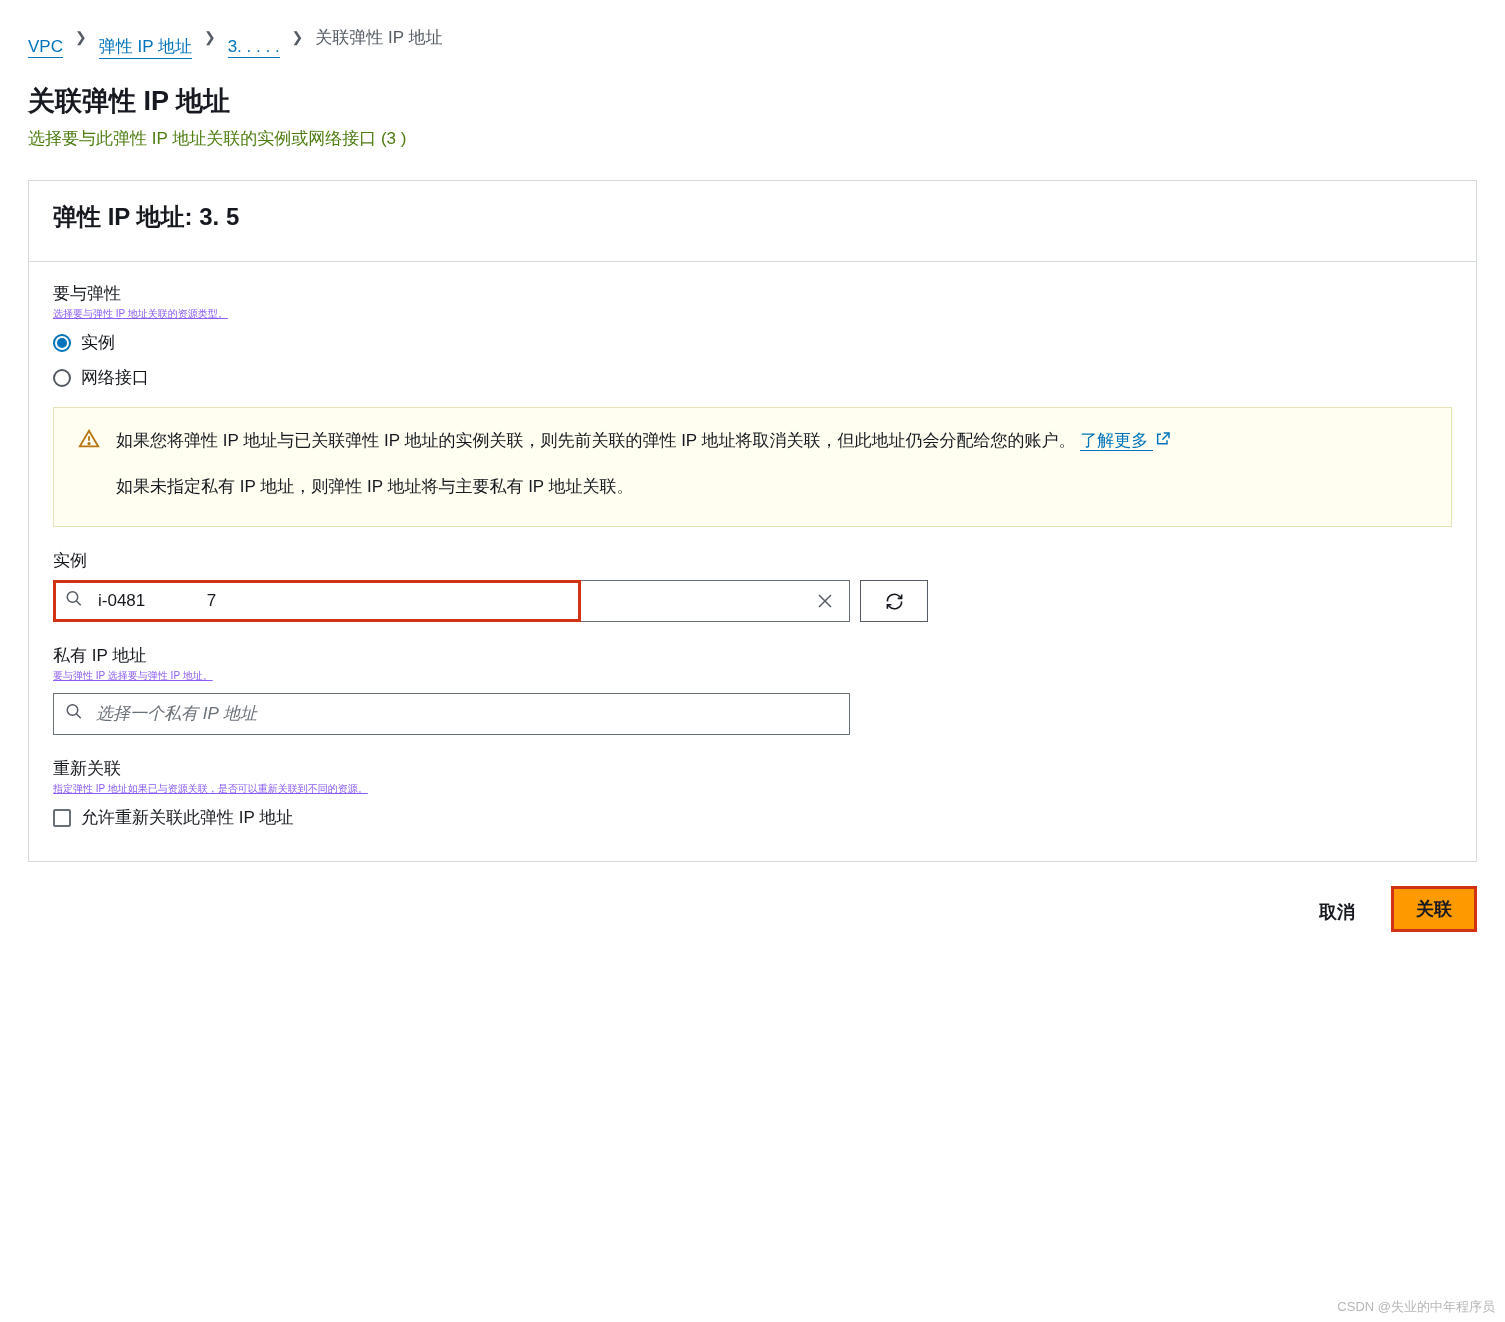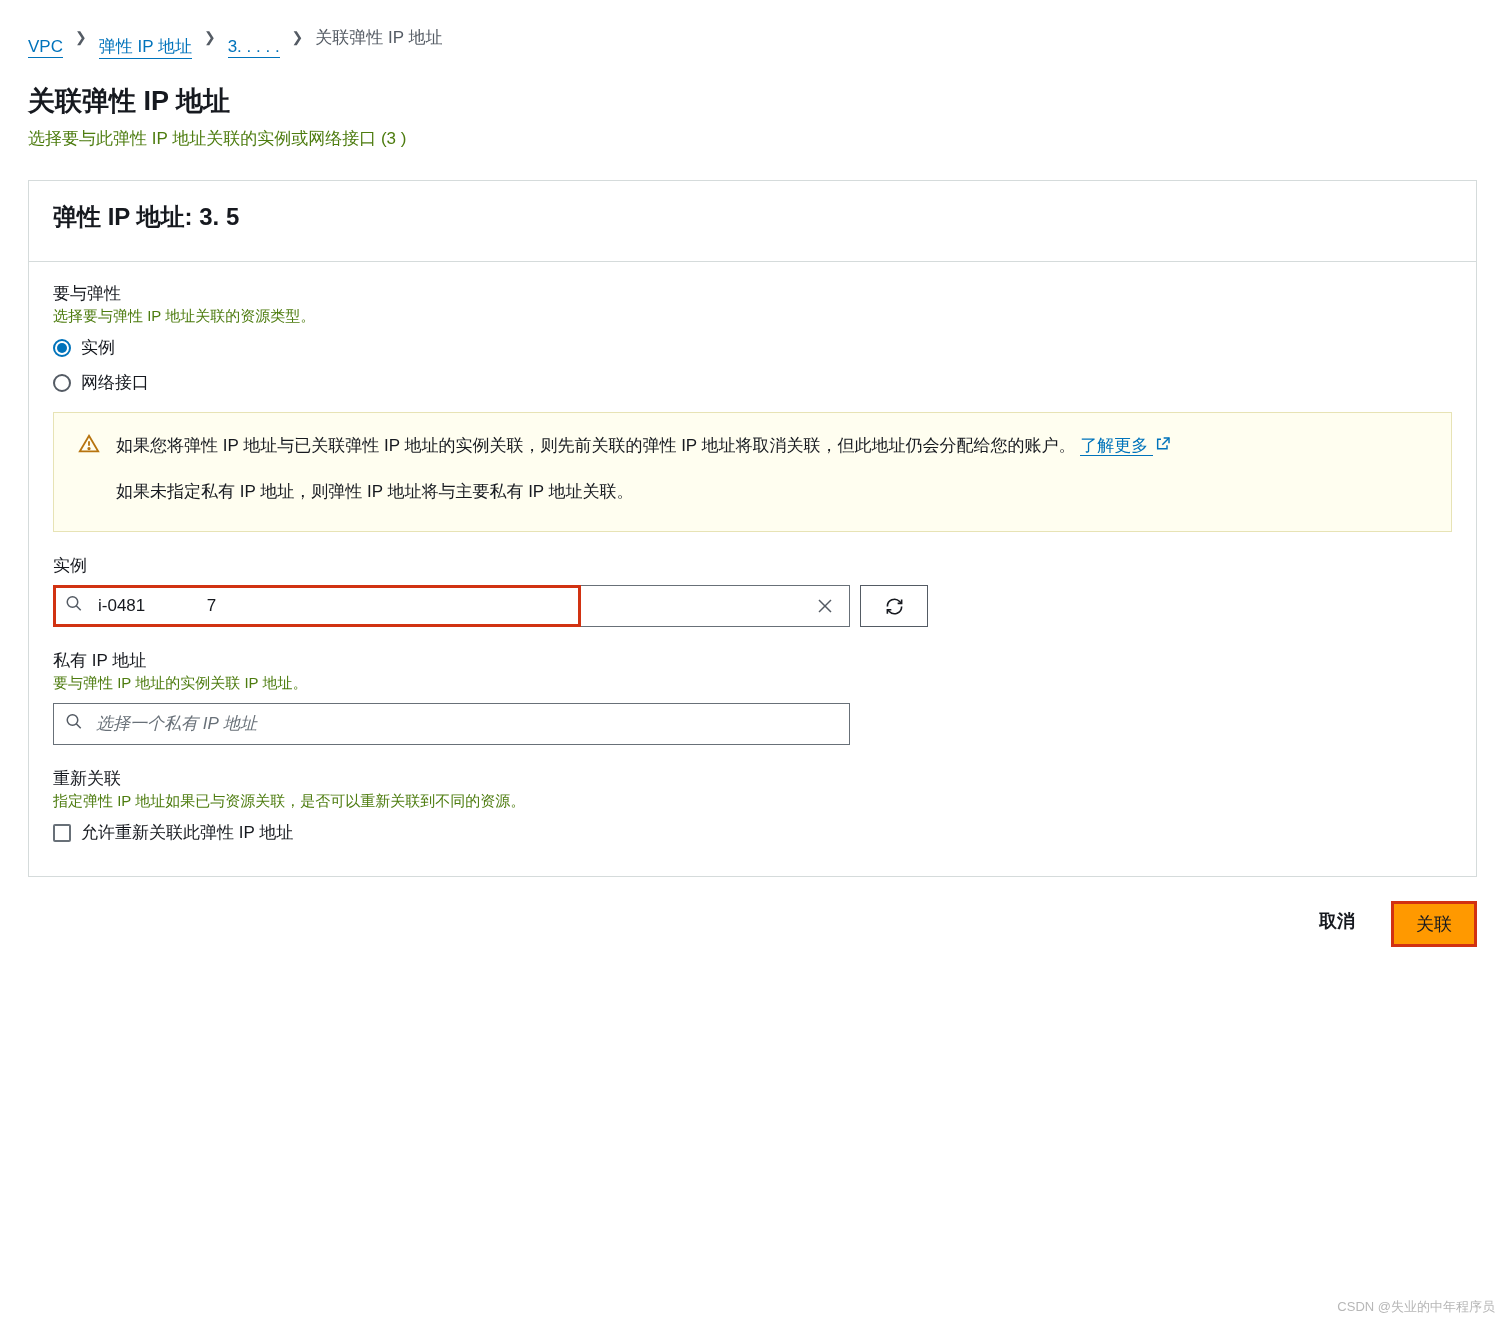--- a/index.html
+++ b/index.html
@@ -43,23 +43,24 @@
     }
     .panel-body {
       padding: 20px 24px 28px 24px;
     }
     .section-label {
       font-size: 17px;
       color: #16191f;
       margin-bottom: 2px;
     }
     .section-sub {
-      font-size: 15px;
-      color: #4d7c0f;
+      font-size: 10px;
+      color: #8b5cf6;
       margin-bottom: 10px;
+      text-decoration: underline;
     }
     .radio-group { margin-top: 10px; margin-bottom: 18px; }
     .radio-row {
       display: flex;
       align-items: center;
       gap: 10px;
       margin-bottom: 12px;
       cursor: pointer;
     }
     .radio-outer {
@@ -144,36 +145,36 @@
     .checkbox-box {
       width: 18px; height: 18px;
       border: 2px solid #687078;
       border-radius: 2px;
     }
     .footer-actions {
       display: flex;
       justify-content: flex-end;
       gap: 14px;
       margin-top: 24px;
-      align-items: flex-start;
+      align-items: flex-end;
     }
     .btn-cancel {
       background: transparent;
       border: none;
       font-size: 18px;
       font-weight: 700;
       color: #16191f;
       padding: 8px 22px;
       cursor: pointer;
     }
     .btn-primary {
       background: #ff9900;
       border: 3px solid #d13212;
       font-size: 18px;
-      font-weight: 400;
+      font-weight: 700;
       color: #16191f;
       padding: 8px 22px;
       cursor: pointer;
     }
     .watermark {
       position: fixed;
       bottom: 6px;
       right: 10px;
       font-size: 13px;
       color: #b7b7b7;
@@ -284,21 +285,21 @@
               <path d="M21 3v5h-5"></path>
               <path d="M21 12a9 9 0 0 1-15.5 6.3L3 16"></path>
               <path d="M3 21v-5h5"></path>
             </svg>
         </button>
       </div>
     </div>
 
     <div class="field-block">
       <div class="section-label">私有 IP 地址</div>
-      <div class="section-sub">要与弹性 IP 地址的实例关联 IP 地址。</div>
+      <div class="section-sub">要与弹性 IP 选择要与弹性 IP 地址。</div>
       <div class="input-row">
         <div class="combo">
           <span class="search-icon">
             <svg width="18" height="18" viewBox="0 0 24 24" fill="none" stroke="#545b64" stroke-width="2">
                 <circle cx="10" cy="10" r="7"></circle>
                 <line x1="21" y1="21" x2="15" y2="15"></line>
               </svg>
           </span>
           <input type="text" placeholder="选择一个私有 IP 地址" style="">
         </div>

